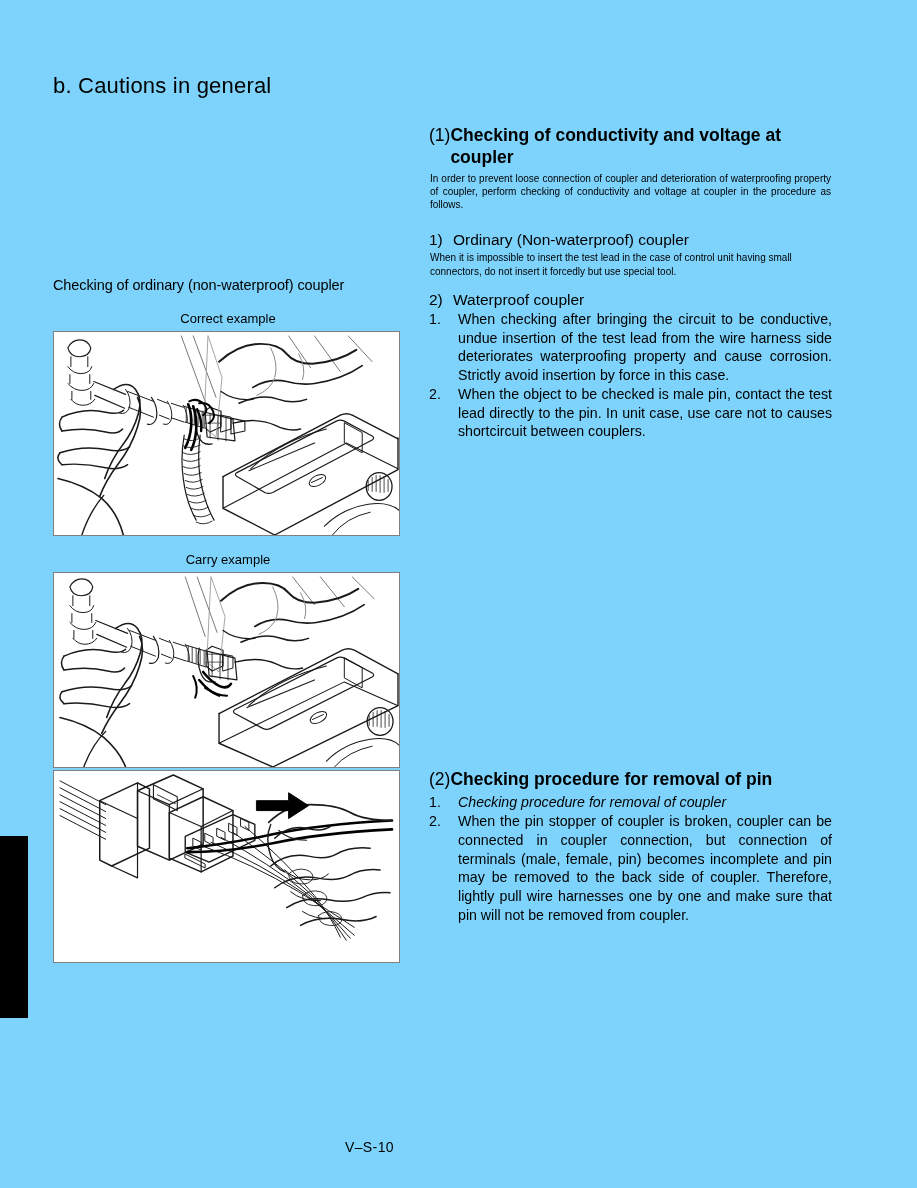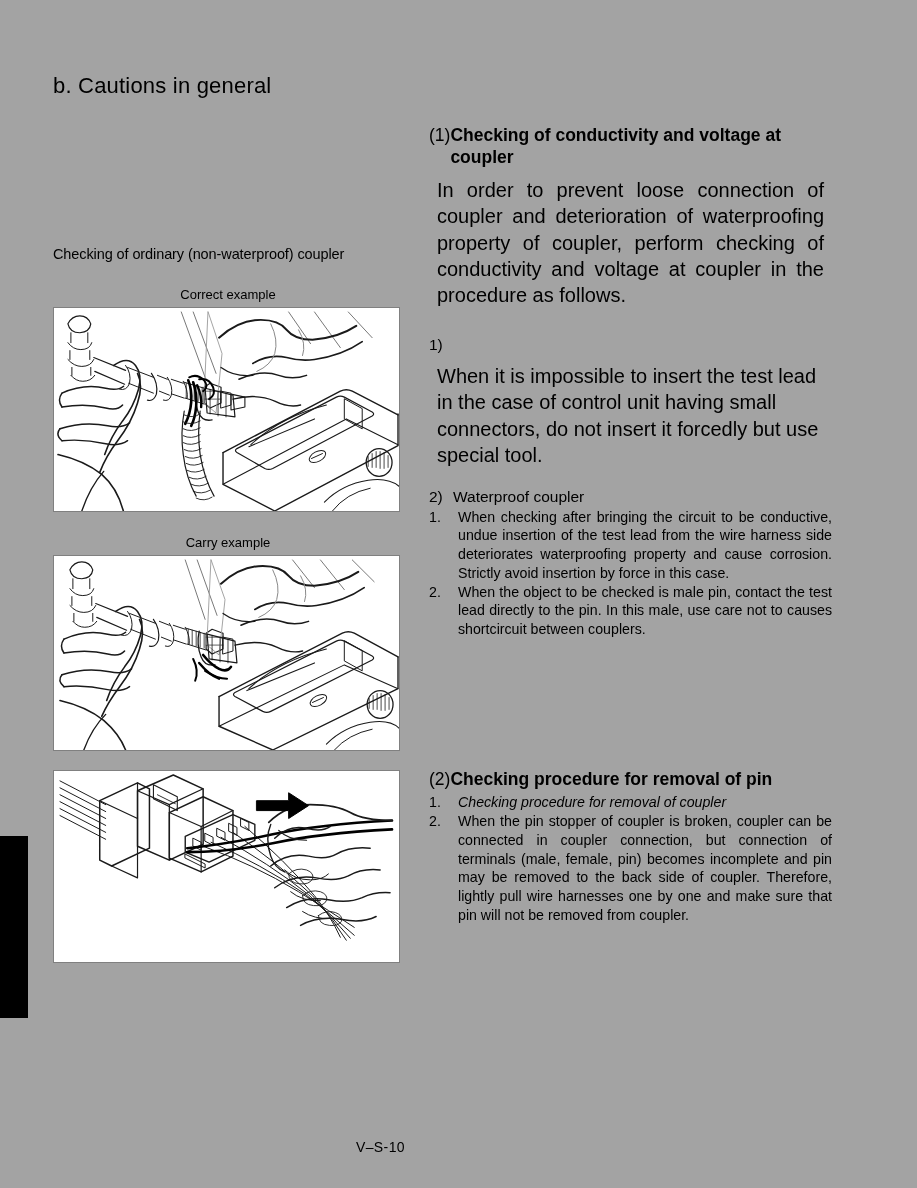--- a/index.html
+++ b/index.html
@@ -8,21 +8,21 @@
     background: #ffffff;
   }
   body {
     font-family: "Liberation Sans", sans-serif;
     color: #000000;
   }
   .page {
     position: relative;
     width: 917px;
     height: 1188px;
-    background: #a3a3a3;
+    background: #7dd3fc;
     overflow: hidden;
   }
 
   
   .thumb-tab {
     position: absolute;
     left: 0;
     top: 836px;
     width: 28px;
     height: 182px;
@@ -37,33 +37,33 @@
     font-size: 22px;
     font-weight: normal;
     letter-spacing: 0.2px;
     white-space: nowrap;
   }
 
   
   .left-col {
     position: absolute;
     left: 53px;
-    top: 245px;
+    top: 276px;
     width: 350px;
   }
   .left-section-label {
     font-size: 14.5px;
     line-height: 1.3;
     white-space: nowrap;
     letter-spacing: -0.1px;
   }
   .fig-caption {
     font-size: 13px;
     text-align: center;
-    margin-top: 23px;
+    margin-top: 16px;
     margin-bottom: 5px;
   }
   .figure-box {
     border: 1px solid #808080;
     background: #ffffff;
     box-sizing: border-box;
     position: relative;
   }
   .fig1 { width: 347px; height: 205px; }
   .fig2 { width: 347px; height: 196px; }
@@ -88,25 +88,25 @@
     font-size: 17.5px;
     line-height: 1.28;
     display: flex;
     align-items: flex-start;
     margin-bottom: 3px;
   }
   .num-heading .num { flex: 0 0 auto; }
   .num-heading .txt { flex: 1 1 auto; font-weight: bold; }
 
   .body-para {
-    font-size: 20px;
+    font-size: 10px;
     line-height: 1.32;
     text-align: justify;
     text-justify: inter-word;
-    margin: 8px;
+    margin: 1px;
   }
   .body-para.nojust { text-align: left; }
 
   .sub-heading {
     font-size: 15.5px;
     line-height: 1.3;
     margin: 0;
     display: flex;
   }
   .sub-heading .sn { width: 24px; flex: 0 0 auto; }
@@ -132,21 +132,21 @@
   .block-sec2 {
     position: absolute;
     left: 429px;
     top: 768px;
     width: 403px;
   }
 
   
   .footer {
     position: absolute;
-    left: 15px;
+    left: 4px;
     top: 1139px;
     width: 731px;
     text-align: center;
     font-size: 14px;
     letter-spacing: 0.4px;
   }
 </style>
 </head>
 <body>
 
@@ -435,38 +435,39 @@
       <span class="num">(1)</span>
       <span class="txt">Checking of conductivity and voltage at coupler</span>
     </div>
 
     <p class="body-para">In order to prevent loose connection of coupler and deterioration of waterproofing property of coupler, perform checking of conductivity and voltage at coupler in the procedure as follows.</p>
 
     <div class="gap-md"></div>
 
     <div class="sub-heading">
       <span class="sn">1)</span>
+      <span>Ordinary (Non-waterproof) coupler</span>
     </div>
     <p class="body-para nojust">When it is impossible to insert the test lead in the case of control unit having small connectors, do not insert it forcedly but use special tool.</p>
 
     <div class="gap-sm"></div>
 
     <div class="sub-heading">
       <span class="sn">2)</span>
       <span>Waterproof coupler</span>
     </div>
 
     <div class="olist">
       <div class="oitem">
         <span class="mark">1.</span>
         <span class="content">When checking after bringing the circuit to be conductive, undue insertion of the test lead from the wire harness side deteriorates waterproofing property and cause corrosion. Strictly avoid insertion by force in this case.</span>
       </div>
       <div class="oitem">
         <span class="mark">2.</span>
-        <span class="content">When the object to be checked is male pin, contact the test lead directly to the pin. In this male, use care not to causes shortcircuit between couplers.</span>
+        <span class="content">When the object to be checked is male pin, contact the test lead directly to the pin. In unit case, use care not to causes shortcircuit between couplers.</span>
       </div>
     </div>
   </div>
 
   <div class="block-sec2">
     <div class="num-heading">
       <span class="num">(2)</span>
       <span class="txt">Checking procedure for removal of pin</span>
     </div>
 

